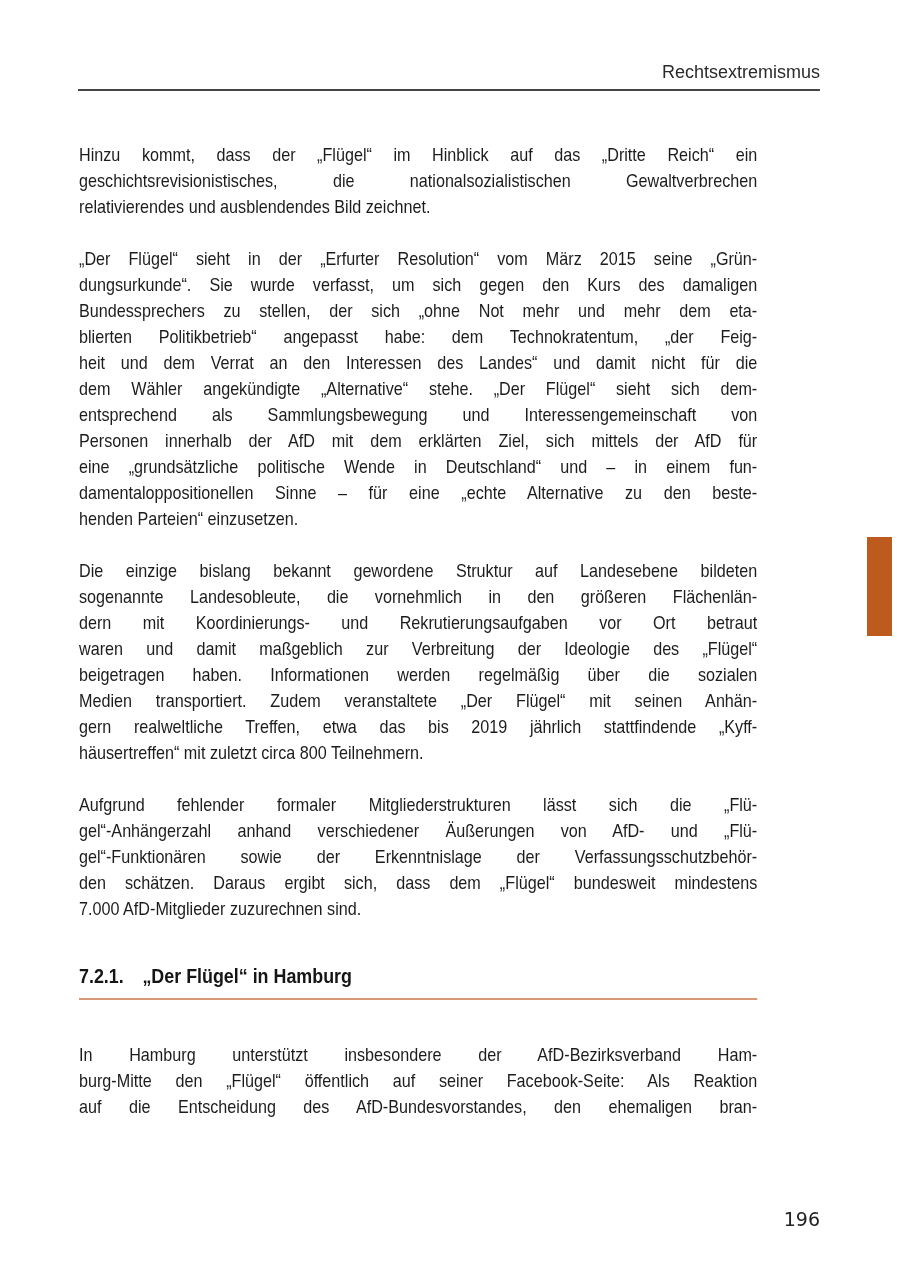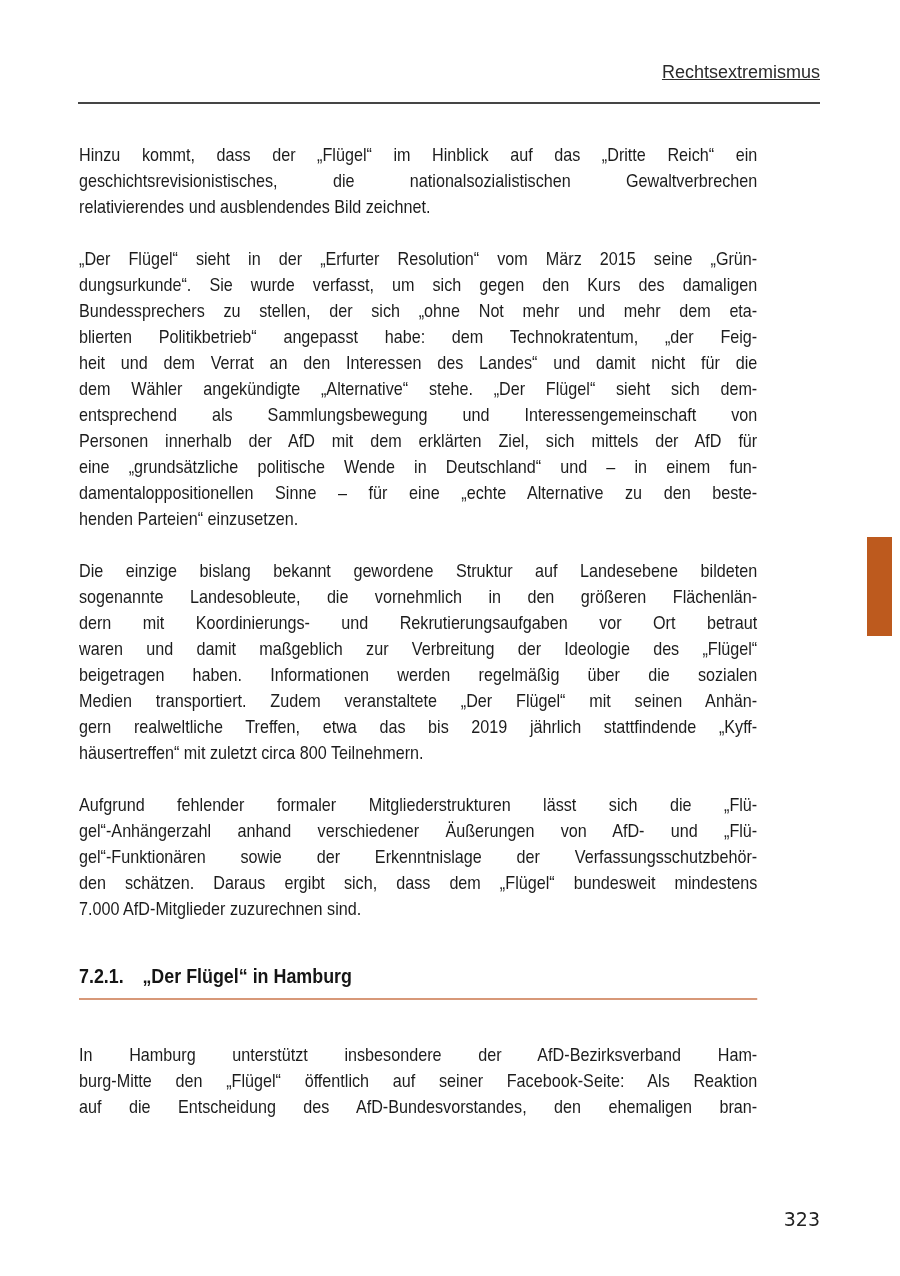--- a/index.html
+++ b/index.html
@@ -16,23 +16,22 @@
   
   .running-header {
     position: absolute;
     left: 78px;
     top: 62px;
     width: 742px;
     text-align: right;
     font-size: 18px;
     line-height: 20px;
     color: #2b2b2b;
-    padding-bottom: 20px;
+    padding-bottom: 7px;
     border-bottom: 2px solid #454545;
-    text-decoration: underline;
   }
 
   
   .text-block {
     position: absolute;
     left: 79px;
     top: 142px;
     width: 797px;
     transform: scaleX(0.851);
     transform-origin: 0 0;
@@ -146,15 +145,15 @@
           <div class="line">In Hamburg unterstützt insbesondere der AfD-Bezirksverband Ham-</div>
           <div class="line">burg-Mitte den „Flügel“ öffentlich auf seiner Facebook-Seite: Als Reaktion</div>
           <div class="line">auf die Entscheidung des AfD-Bundesvorstandes, den ehemaligen bran-</div>
         </div>
       </div>
 
   </div>
 
   <div class="chapter-tab" style="background-color: rgb(189, 90, 30);"></div>
 
-  <div class="page-number">323</div>
+  <div class="page-number">196</div>
 
 </div>
 
 </body></html>

